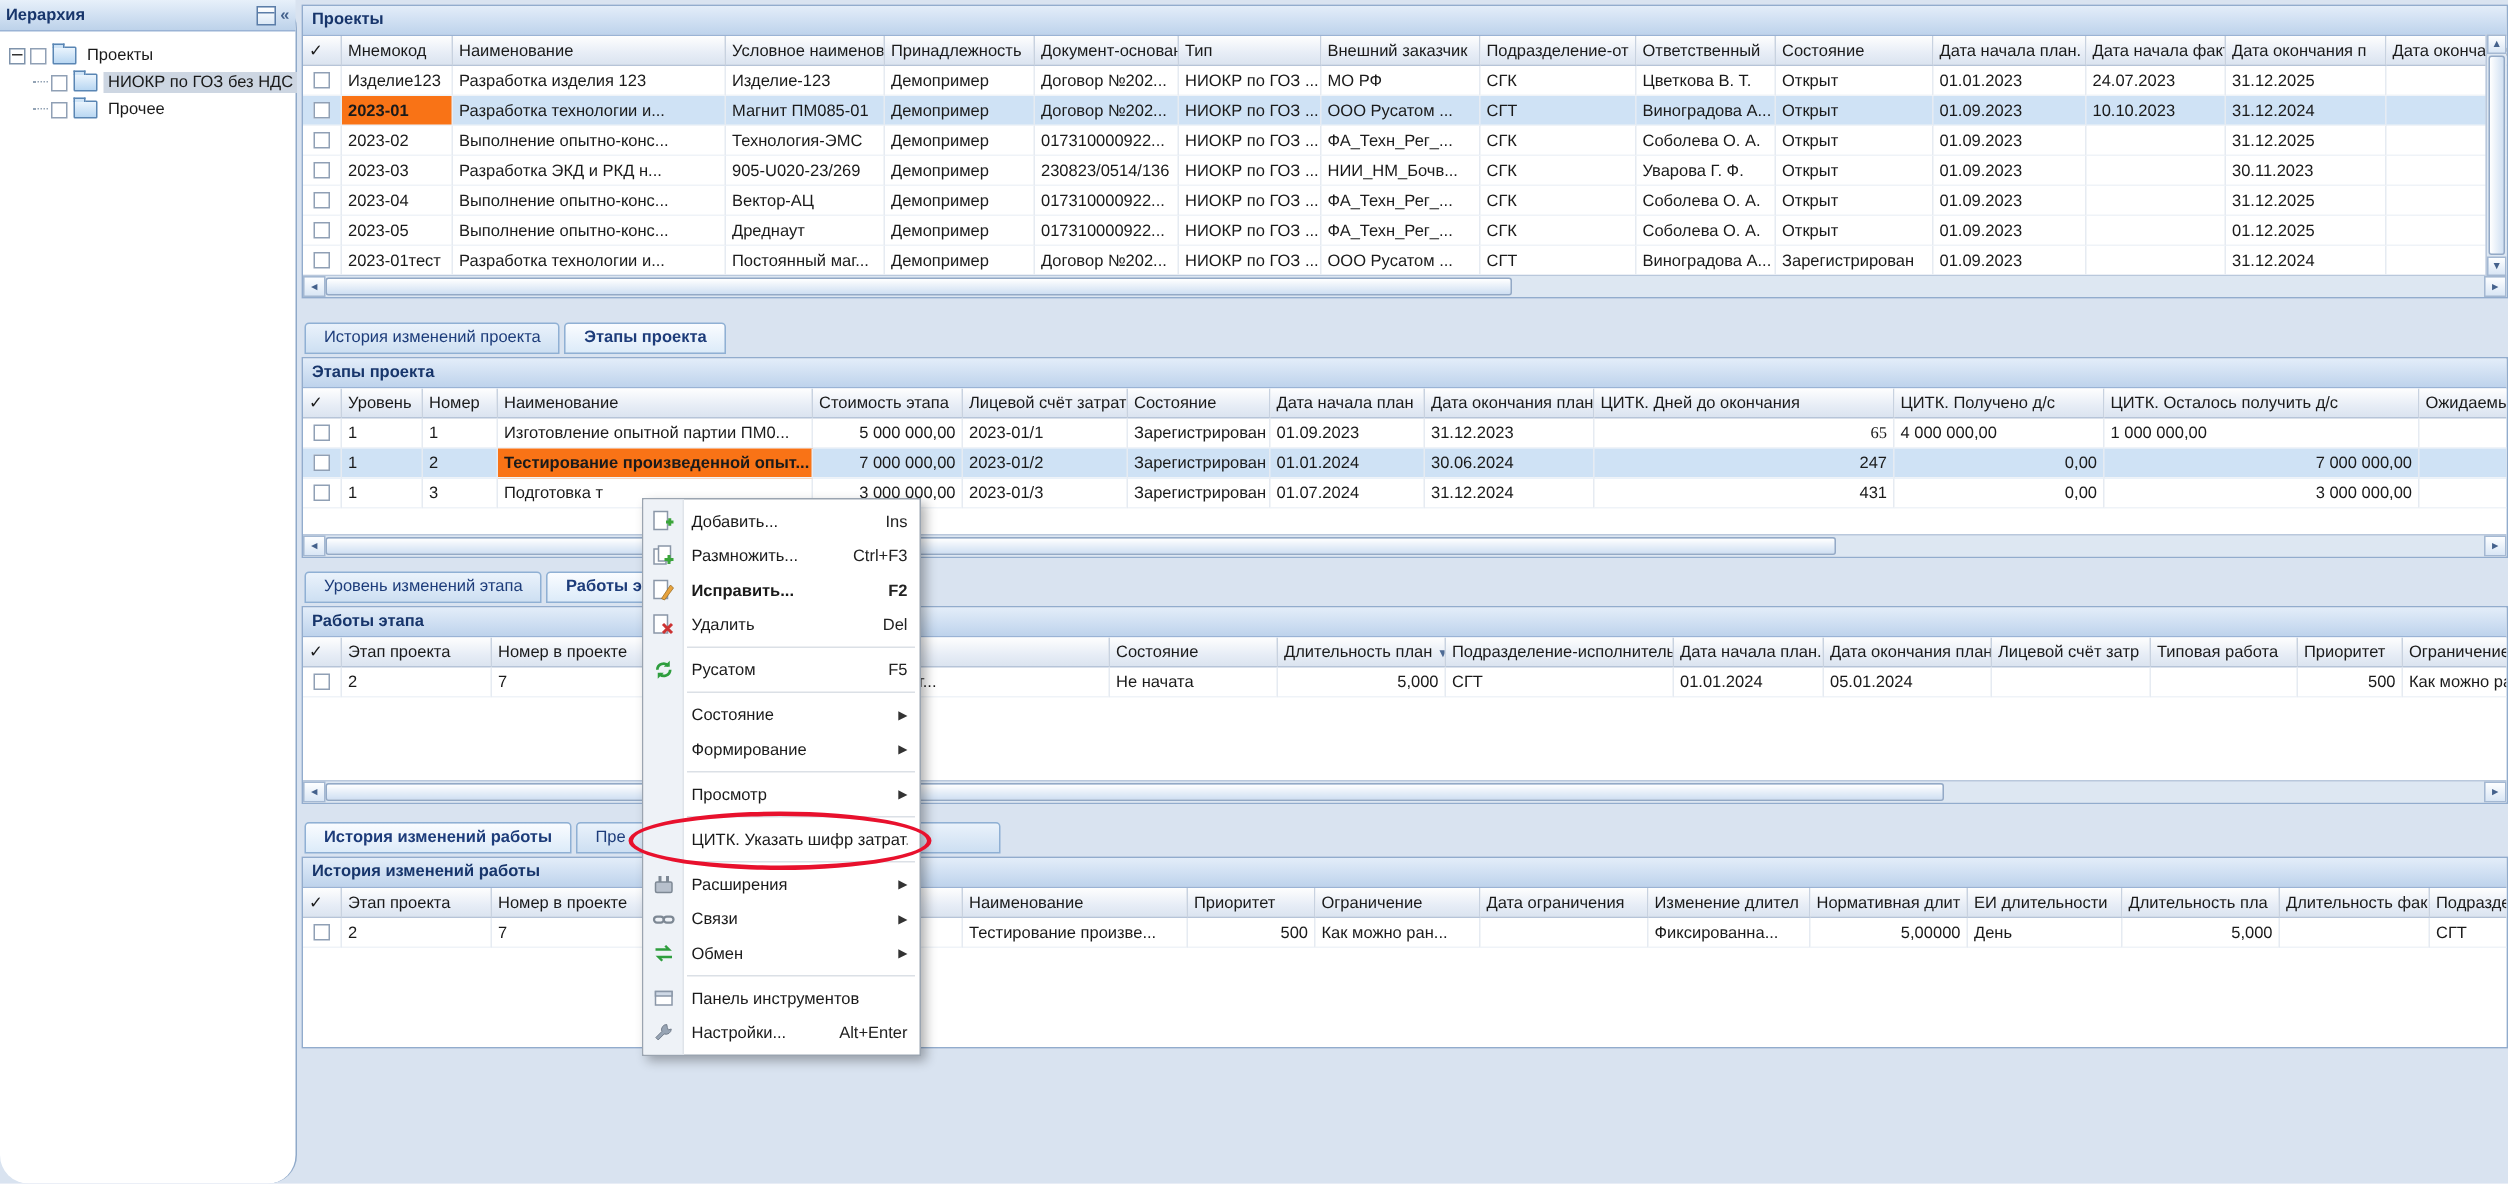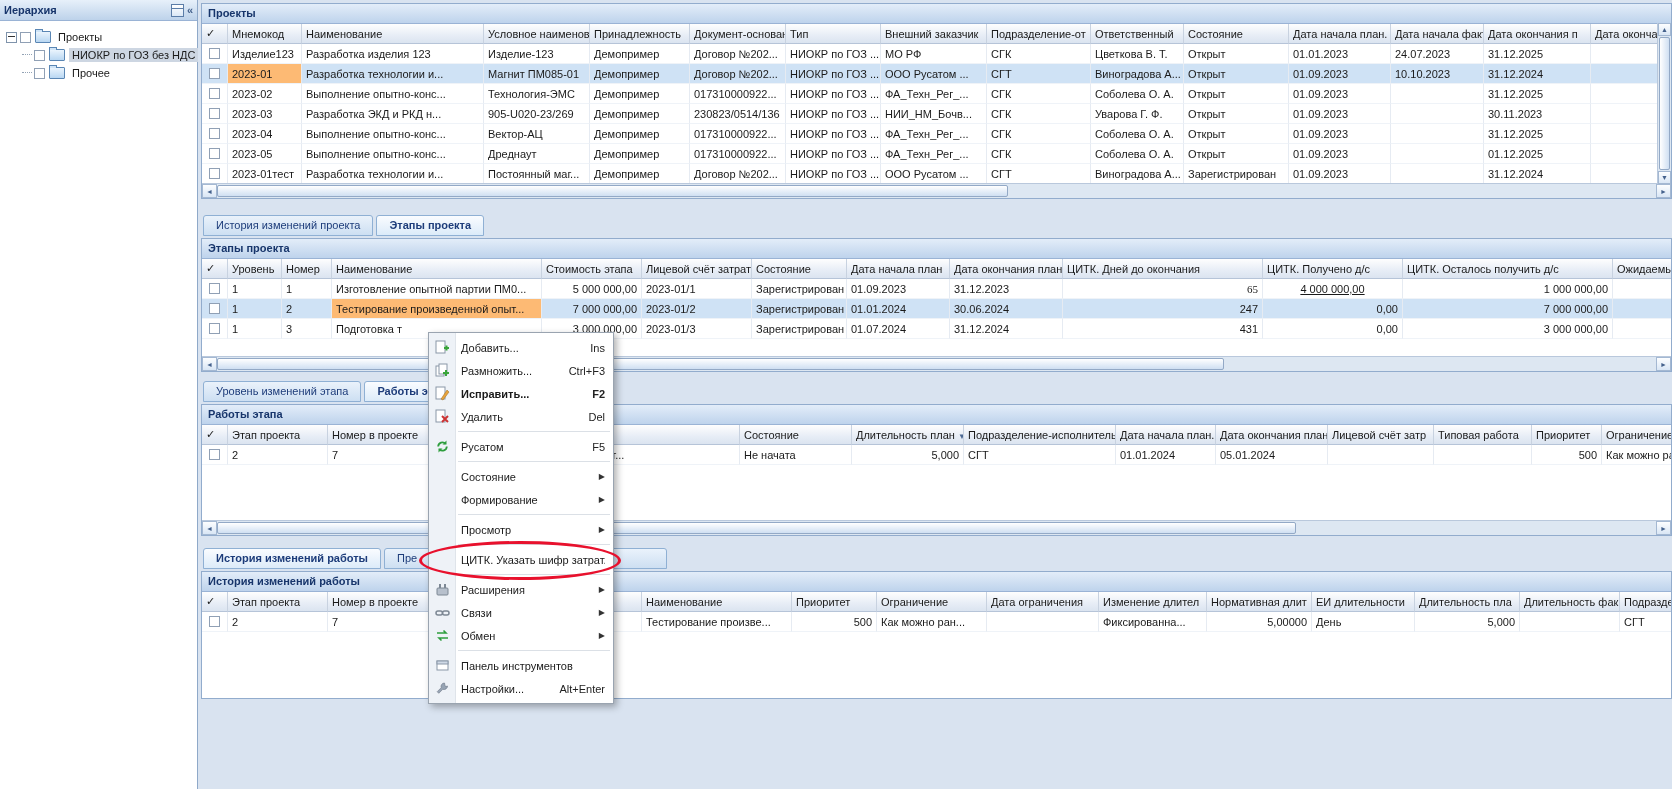--- a/index.html
+++ b/index.html
@@ -1,20 +1,20 @@
 <!DOCTYPE html>
 <html><head>
 <meta charset="utf-8">
 <style>
   html,body{margin:0;padding:0;}
   body{font-family:"Liberation Sans","DejaVu Sans",sans-serif;font-size:11px;color:#1a1a1a;}
   .app{position:relative;width:1672px;height:789px;background:#d9e3f0;overflow:hidden;display:flex;}
 
   
-  .sidebar{width:197px;flex:none;background:#fff;border-right:1px solid #8fa9c9;display:flex;flex-direction:column;}
+  .sidebar{width:197px;flex:none;background:#fff;border-right:1px solid #8fa9c9;display:flex;flex-direction:column;border-radius:19px;}
   .side-header{height:20px;flex:none;background:linear-gradient(#e7f0fa,#bdd2ea);border-bottom:1px solid #9ab3d5;display:flex;align-items:center;padding:0 4px;color:#17356b;font-weight:bold;}
   .side-title{flex:1;}
   .sicon{display:inline-flex;align-items:center;justify-content:center;margin-left:3px;color:#44618c;cursor:default;}
   .sicon-grid{width:11px;height:11px;border:1px solid #5b7da8;background:linear-gradient(#ffffff,#dbe8f6);position:relative;}
   .sicon-grid::before{content:'';position:absolute;left:0;right:0;top:3px;height:1px;background:#5b7da8;}
   .sicon-collapse::before{content:'«';font-size:11px;font-weight:bold;}
   .tree{padding:7px 2px;}
   .trow{display:flex;align-items:center;height:18px;white-space:nowrap;}
   .troot{padding-left:4px;}
   .tchild{padding-left:20px;}
@@ -29,21 +29,21 @@
 
   
   .main{flex:1;padding:3px 0 0 3px;position:relative;overflow:hidden;}
   .panel{background:#fff;border:1px solid #92accd;display:flex;flex-direction:column;overflow:hidden;position:relative;box-sizing:border-box;}
   .bar{height:19px;flex:none;background:linear-gradient(#e3edf9,#bed3ec);border-bottom:1px solid #9ab3d5;color:#17356b;font-weight:bold;padding:0 6px;line-height:19px;}
   .gridwrap{flex:1;overflow:hidden;position:relative;background:#fff;}
   table.grid{border-collapse:separate;border-spacing:0;table-layout:fixed;}
   .grid th{height:20px;box-sizing:border-box;background:linear-gradient(#fefefe,#e7edf6 60%,#dbe4f0);border-right:1px solid #c8d2e0;border-bottom:1px solid #b6c4d8;font-weight:normal;text-align:left;padding:0 4px;white-space:nowrap;overflow:hidden;}
   .grid td{height:20px;box-sizing:border-box;border-right:1px solid #e6ebf2;border-bottom:1px solid #eff3f8;padding:0 4px;white-space:nowrap;overflow:hidden;}
   .grid tr.sel td{background:#cfe2f5;}
-  .grid tr.sel td.focus{background:#fdba74;}
+  .grid tr.sel td.focus{background:#f97316;font-weight:bold;}
   .sort{font-size:8px;color:#4d6a94;margin-left:3px;}
   .cb-cell{display:block;margin:0 auto;width:11px;height:11px;border:1px solid #90a0b5;background:#fff;box-sizing:border-box;}
 
   .h-projects{height:196px;}
   .h-stages{height:134px;margin-top:2px;}
   .h-works{height:132px;margin-top:2px;}
   .h-history{height:128px;margin-top:2px;}
 
   
   .hscroll{height:14px;flex:none;background:#dde7f2;border-top:1px solid #b9c8dc;display:flex;align-items:stretch;}
@@ -359,22 +359,22 @@
                 </td>
                 <td>1</td>
                 <td>1</td>
                 <td>Изготовление опытной партии ПМ0...</td>
                 <td style="text-align: right;">5 000 000,00</td>
                 <td>2023-01/1</td>
                 <td>Зарегистрирован</td>
                 <td>01.09.2023</td>
                 <td>31.12.2023</td>
                 <td style="text-align: right; font-family: Liberation Serif, serif;">65</td>
-                <td style="text-align: center; text-decoration: underline;">4 000 000,00</td>
-                <td style="text-align: right;">1 000 000,00</td>
+                <td style="text-align: left;">4 000 000,00</td>
+                <td style="">1 000 000,00</td>
                 <td></td>
               </tr>
               <tr class="sel">
                 <td>
                   <span class="cb-cell"></span>
                 </td>
                 <td>1</td>
                 <td>2</td>
                 <td class="focus">Тестирование произведенной опыт...</td>
                 <td style="text-align: right;">7 000 000,00</td>

